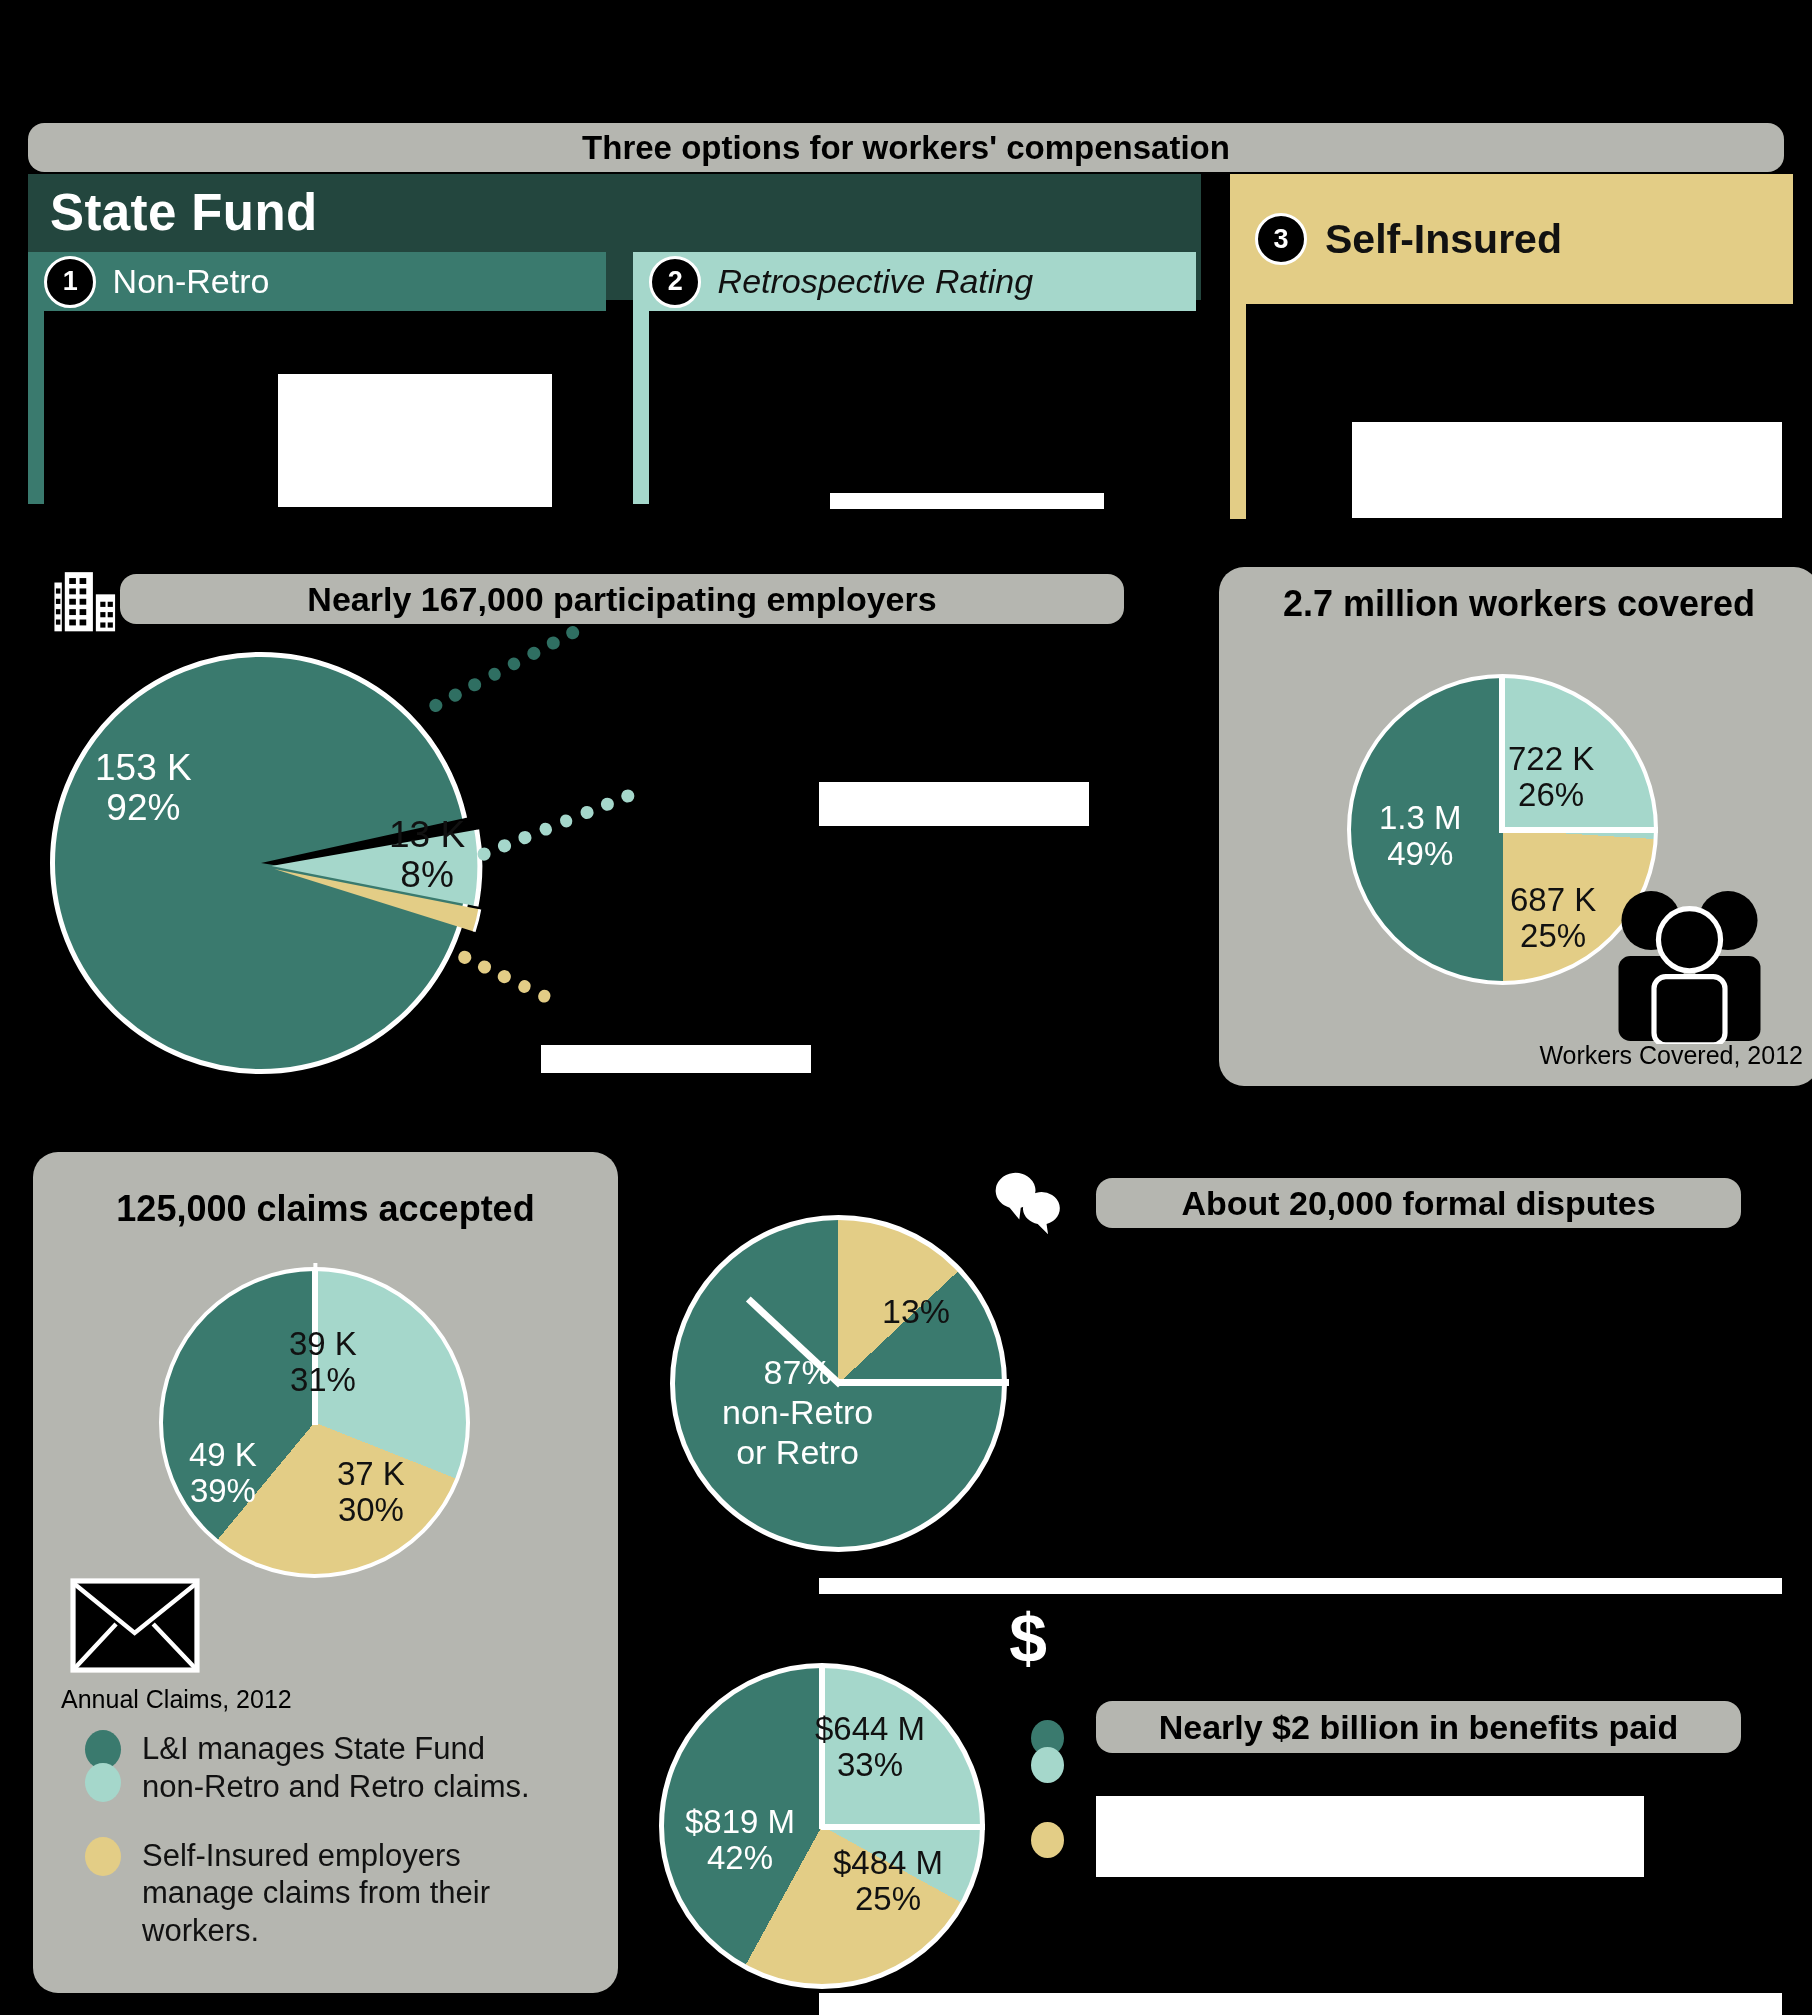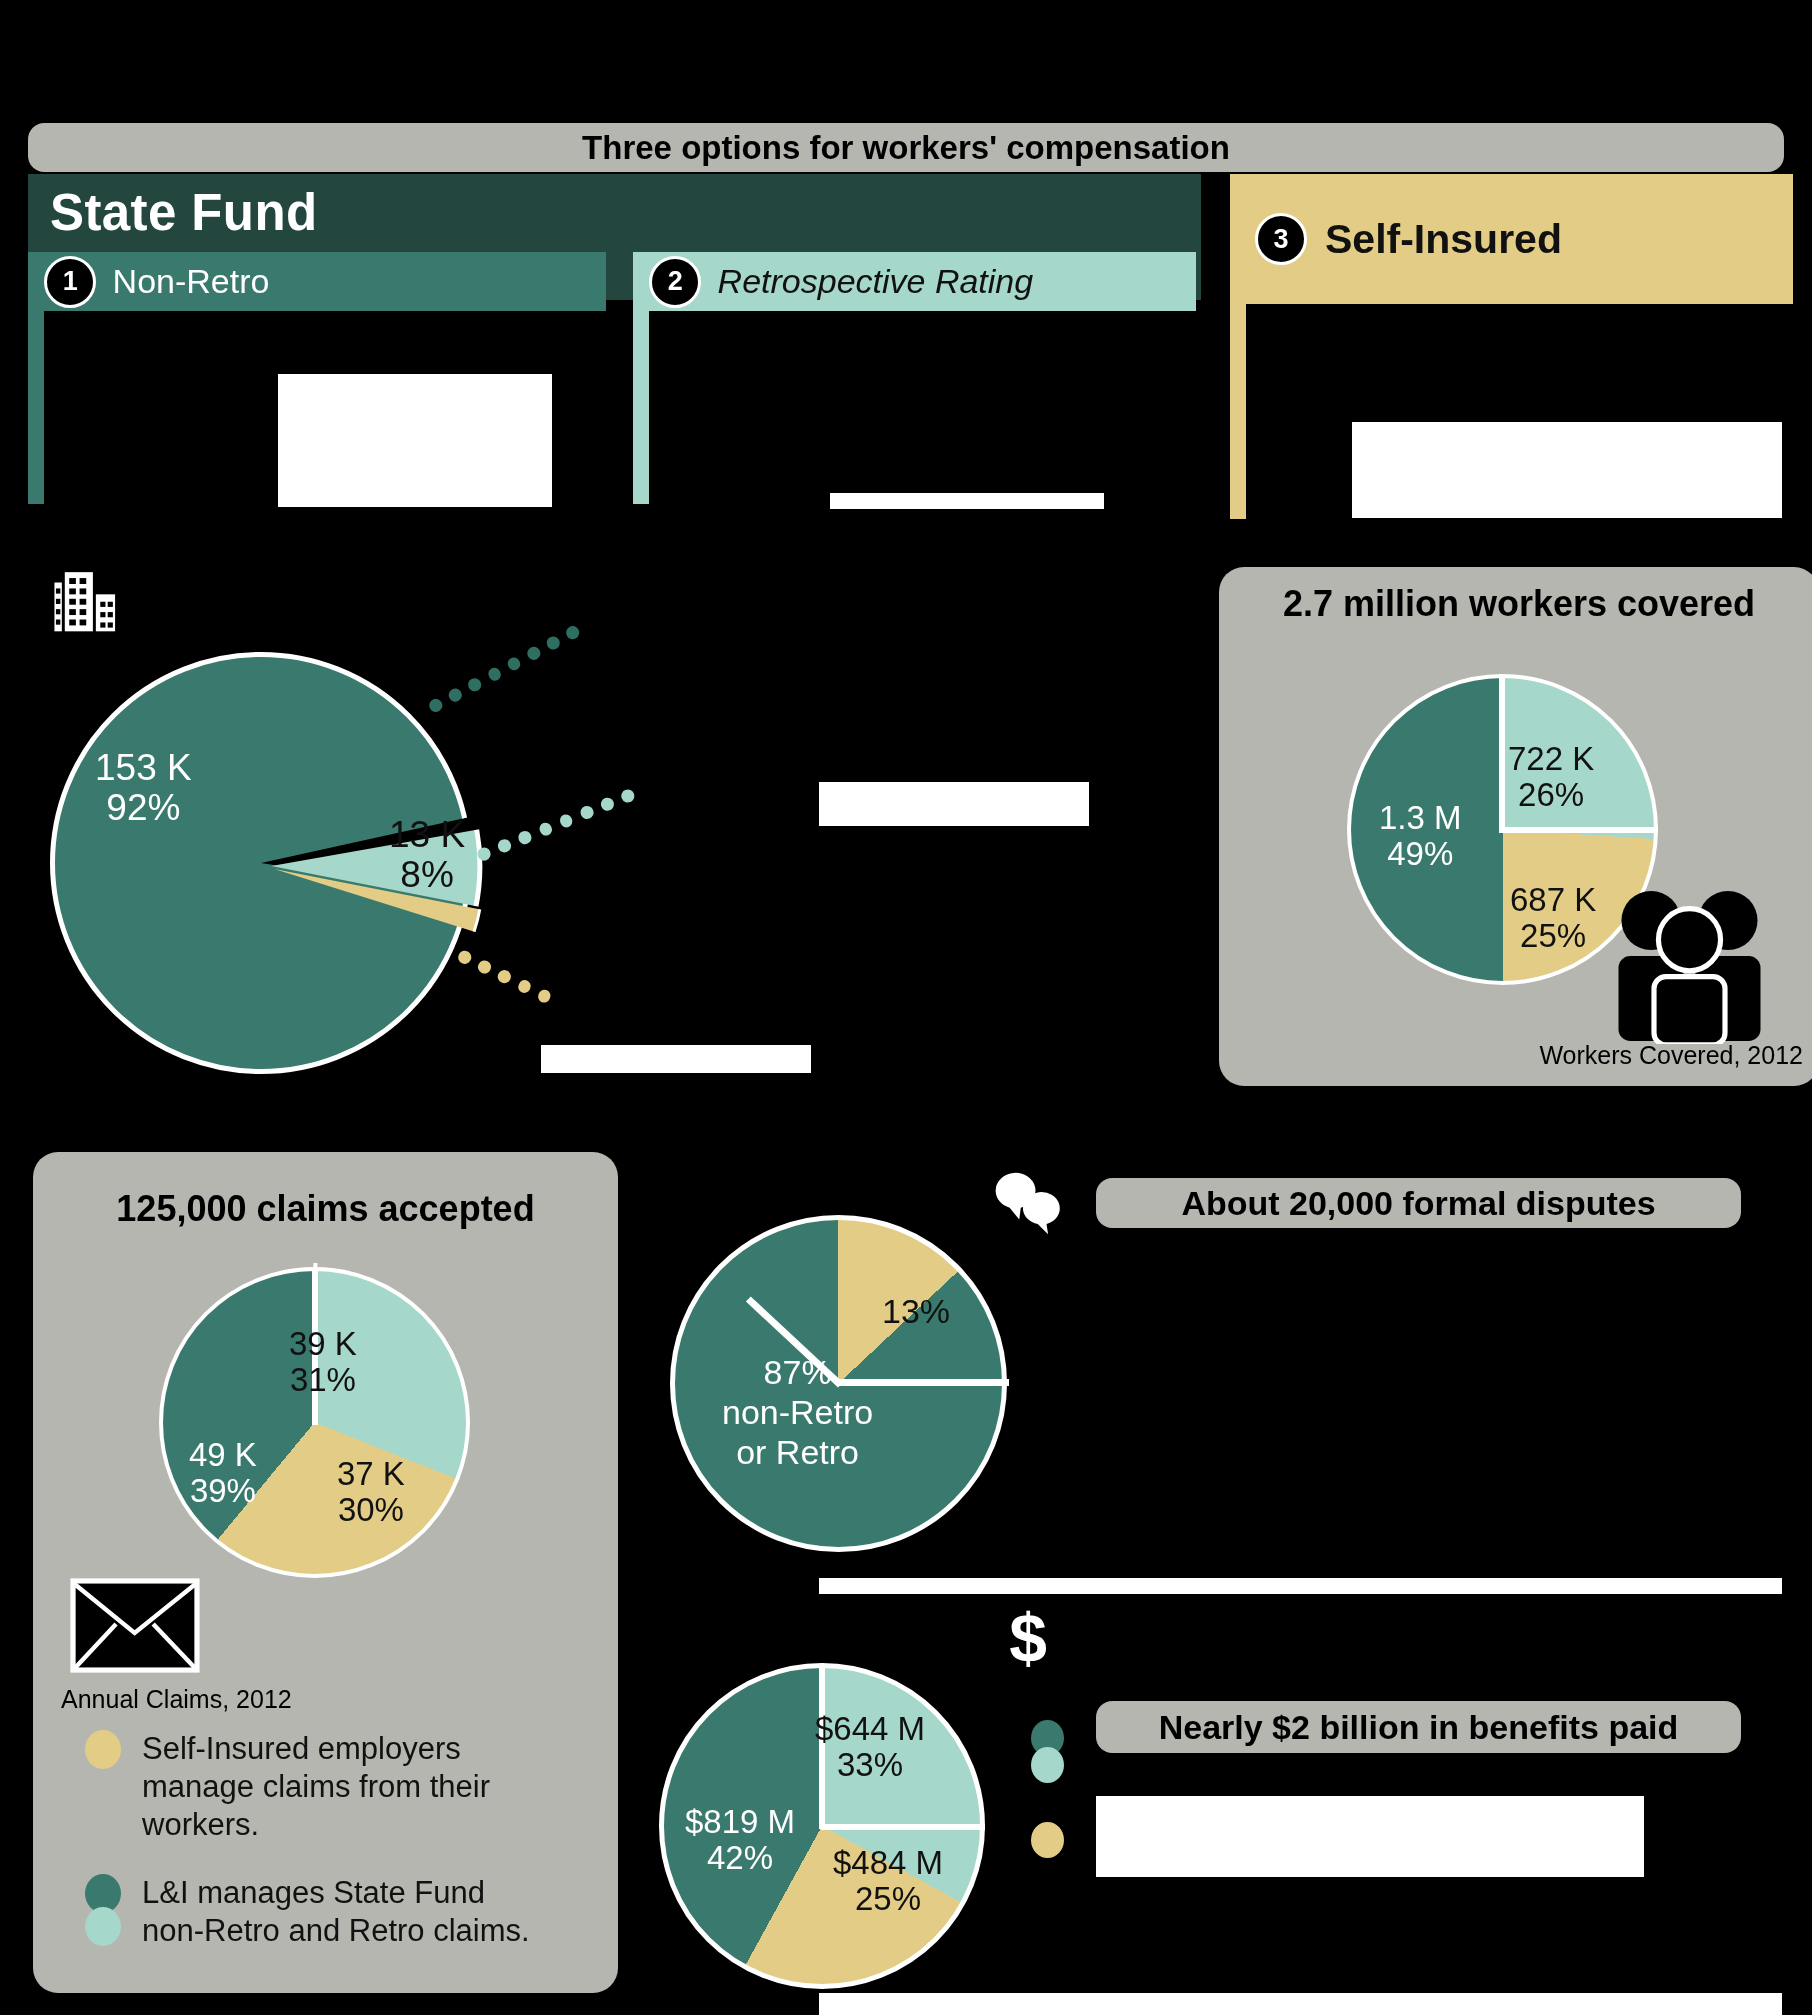--- a/index.html
+++ b/index.html
@@ -204,20 +204,21 @@
       <rect x="8" y="54" width="6" height="7"></rect>
         <rect x="8" y="68" width="6" height="7"></rect>
       <rect x="68" y="44" width="7" height="7"></rect>
         <rect x="78" y="44" width="7" height="7"></rect>
       <rect x="68" y="58" width="7" height="7"></rect>
         <rect x="78" y="58" width="7" height="7"></rect>
       <rect x="68" y="72" width="7" height="7"></rect>
         <rect x="78" y="72" width="7" height="7"></rect>
     </g>
   </svg>
+  <div class="gray-banner abs" id="employers-banner">Nearly 167,000 participating employers</div>
 
   <div class="pie abs" id="pie-employers">
     <div class="wedge-main"></div>
     <div class="wedge-retro"></div>
     <div class="wedge-si"></div>
   </div>
   <div class="pie-label" id="emp-lbl-main">
     <span>153 K</span><br>
     <span>92%</span>
   </div>
@@ -305,40 +306,40 @@
   </div>
 
   <svg id="envelope-icon" viewBox="0 0 175 128">
     <rect x="4" y="4" width="167" height="120" fill="#000" stroke="#fff" stroke-width="7"></rect>
     <path d="M6 8 L87 74 L169 8" fill="none" stroke="#fff" stroke-width="6"></path>
     <path d="M6 122 L62 62 M169 122 L112 62" fill="none" stroke="#fff" stroke-width="6"></path>
   </svg>
   <div class="abs" id="claims-caption">Annual Claims, 2012</div>
 
   <div class="abs" id="legend">
+    <div class="legend-row">
+      <div class="legend-swatches">
+        <div class="swatch" style="background:#3a7a6e;"></div>
+        <div class="swatch" style="background:#a5d7cb;margin-top:-6px;"></div>
+      </div>
+      <div class="legend-text">
+        <span>L&amp;I manages State Fund</span><br>
+        <span>non-Retro and Retro claims.</span>
+      </div>
+    </div>
     <div class="legend-row">
       <div class="legend-swatches">
         <div class="swatch" style="background:#e3cd86;"></div>
       </div>
       <div class="legend-text">
         <span>Self-Insured employers</span><br>
         <span>manage claims from their</span><br>
         <span>workers.</span>
       </div>
     </div>
-    <div class="legend-row">
-      <div class="legend-swatches">
-        <div class="swatch" style="background:#3a7a6e;"></div>
-        <div class="swatch" style="background:#a5d7cb;margin-top:-6px;"></div>
-      </div>
-      <div class="legend-text">
-        <span>L&amp;I manages State Fund</span><br>
-        <span>non-Retro and Retro claims.</span>
-      </div>
-    </div>
   </div>
 
   <svg id="speech-icon" viewBox="0 0 125 118">
     <ellipse cx="62" cy="59" rx="60" ry="57" fill="#000"></ellipse>
     <path d="M18 44 a27 24 0 1 1 34 22 l-2 16 l-13 -16 a27 24 0 0 1 -19 -22 z" fill="#fff"></path>
     <path d="M55 68 a25 22 0 1 1 32 20 l2 14 l-14 -14 a25 22 0 0 1 -20 -20 z" fill="#fff"></path>
   </svg>
   <div class="gray-banner abs" id="disputes-banner">About 20,000 formal disputes</div>
 
   <div class="pie abs" id="pie-disputes"></div>

